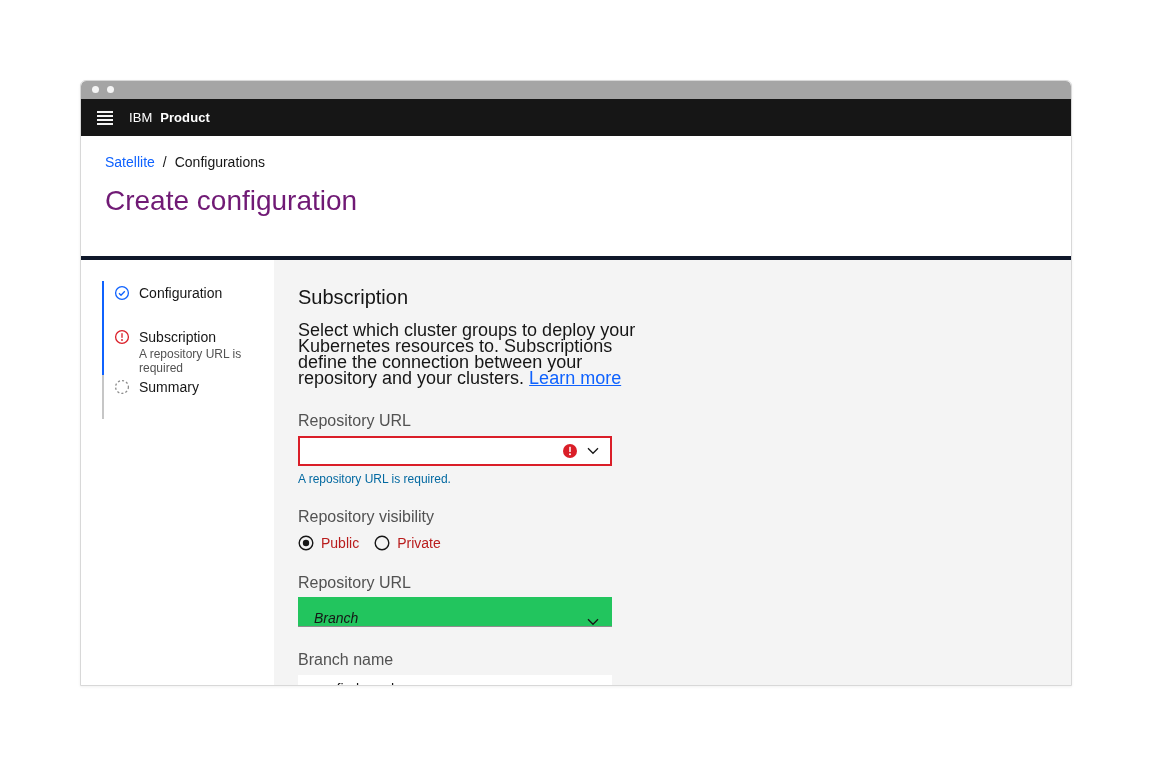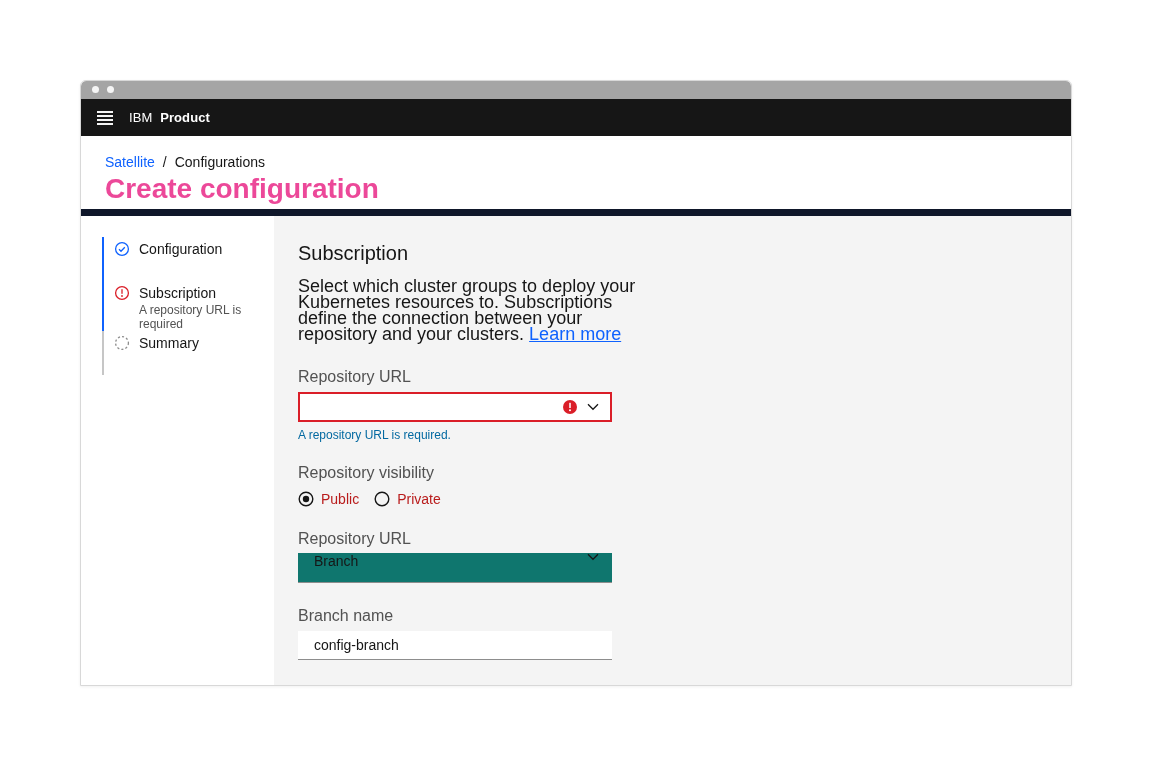--- a/index.html
+++ b/index.html
@@ -44,33 +44,33 @@
     width: 48px; height: 37px;
     display: flex; flex-direction: column; justify-content: center; align-items: center;
     gap: 2px; cursor: pointer;
   }
   .hamburger span { display: block; width: 16px; height: 2px; background: #f4f4f4; }
   .brand { font-size: 13px; color: #ffffff; letter-spacing: 0.1px; }
   .brand .prefix { font-weight: 400; }
   .brand .name { font-weight: 700; margin-left: 4px; }
   
   .pageheader {
-    height: 80px; background: #ffffff;
+    height: 124px; background: #ffffff;
     padding: 18px 24px 0 24px;
-    border-bottom: 7px solid #0f172a;
+    border-bottom: 4px solid #0f172a;
     flex: none;
   }
   .breadcrumb { font-size: 14px; display: flex; gap: 8px; align-items: center; }
   .breadcrumb a { color: #0f62fe; text-decoration: none; cursor: pointer; }
   .breadcrumb .sep { color: #161616; }
   .breadcrumb .current { color: #161616; }
   h1.page-title {
-    margin-top: 1px;
-    font-size: 28px; font-weight: 700; line-height: 36px;
-    color: #ec4899; letter-spacing: 0;
+    margin-top: 13px;
+    font-size: 28px; font-weight: 400; line-height: 36px;
+    color: #701a75; letter-spacing: 0;
   }
   
   .bodyrow { flex: 1; display: flex; min-height: 0; }
   .sidebar {
     width: 193px; background: #ffffff; flex: none;
     padding: 21px 0 0 21px;
   }
   .step { border-left: 2px solid #c6c6c6; min-height: 44px; padding: 4px 0 0 10px; }
   .step.complete, .step.error { border-left-color: #0f62fe; }
   .step-row { display: flex; align-items: center; gap: 9px; }
@@ -100,23 +100,23 @@
     background: #ffffff; border: 2px solid #da1e28;
     display: flex; align-items: center; justify-content: flex-end;
     gap: 9px; padding-right: 11px; cursor: pointer;
   }
   .error-text { margin-top: 6px; font-size: 12px; color: #0369a1; }
   .radio-row { margin-top: 9px; display: flex; gap: 15px; align-items: center; }
   .radio { display: flex; align-items: center; gap: 7px; cursor: pointer; }
   .radio-label { font-size: 14px; color: #b91c1c; }
   .select-box {
     margin-top: 5px; width: 314px; height: 30px;
-    background: #0f766e; border-bottom: 1px solid #8d8d8d;
-    display: flex; align-items: flex-start; justify-content: space-between;
-    padding: 0 13px 0 16px; cursor: pointer;
+    background: #22c55e; border-bottom: 1px solid #8d8d8d;
+    display: flex; align-items: flex-end; justify-content: space-between;
+    padding: 0 13px 0 16px; cursor: pointer; font-style: italic;
   }
   .select-value { font-size: 14px; color: #161616; }
   .helper-text {
     margin-top: 6px; width: 320px;
     font-size: 12.5px; line-height: 15px; color: #6f6f6f;
   }
   .text-input {
     margin-top: 6px; width: 314px; height: 29px;
     background: #ffffff; border: none; border-bottom: 1px solid #8d8d8d;
     padding: 0 16px; font-size: 14px; color: #161616;

